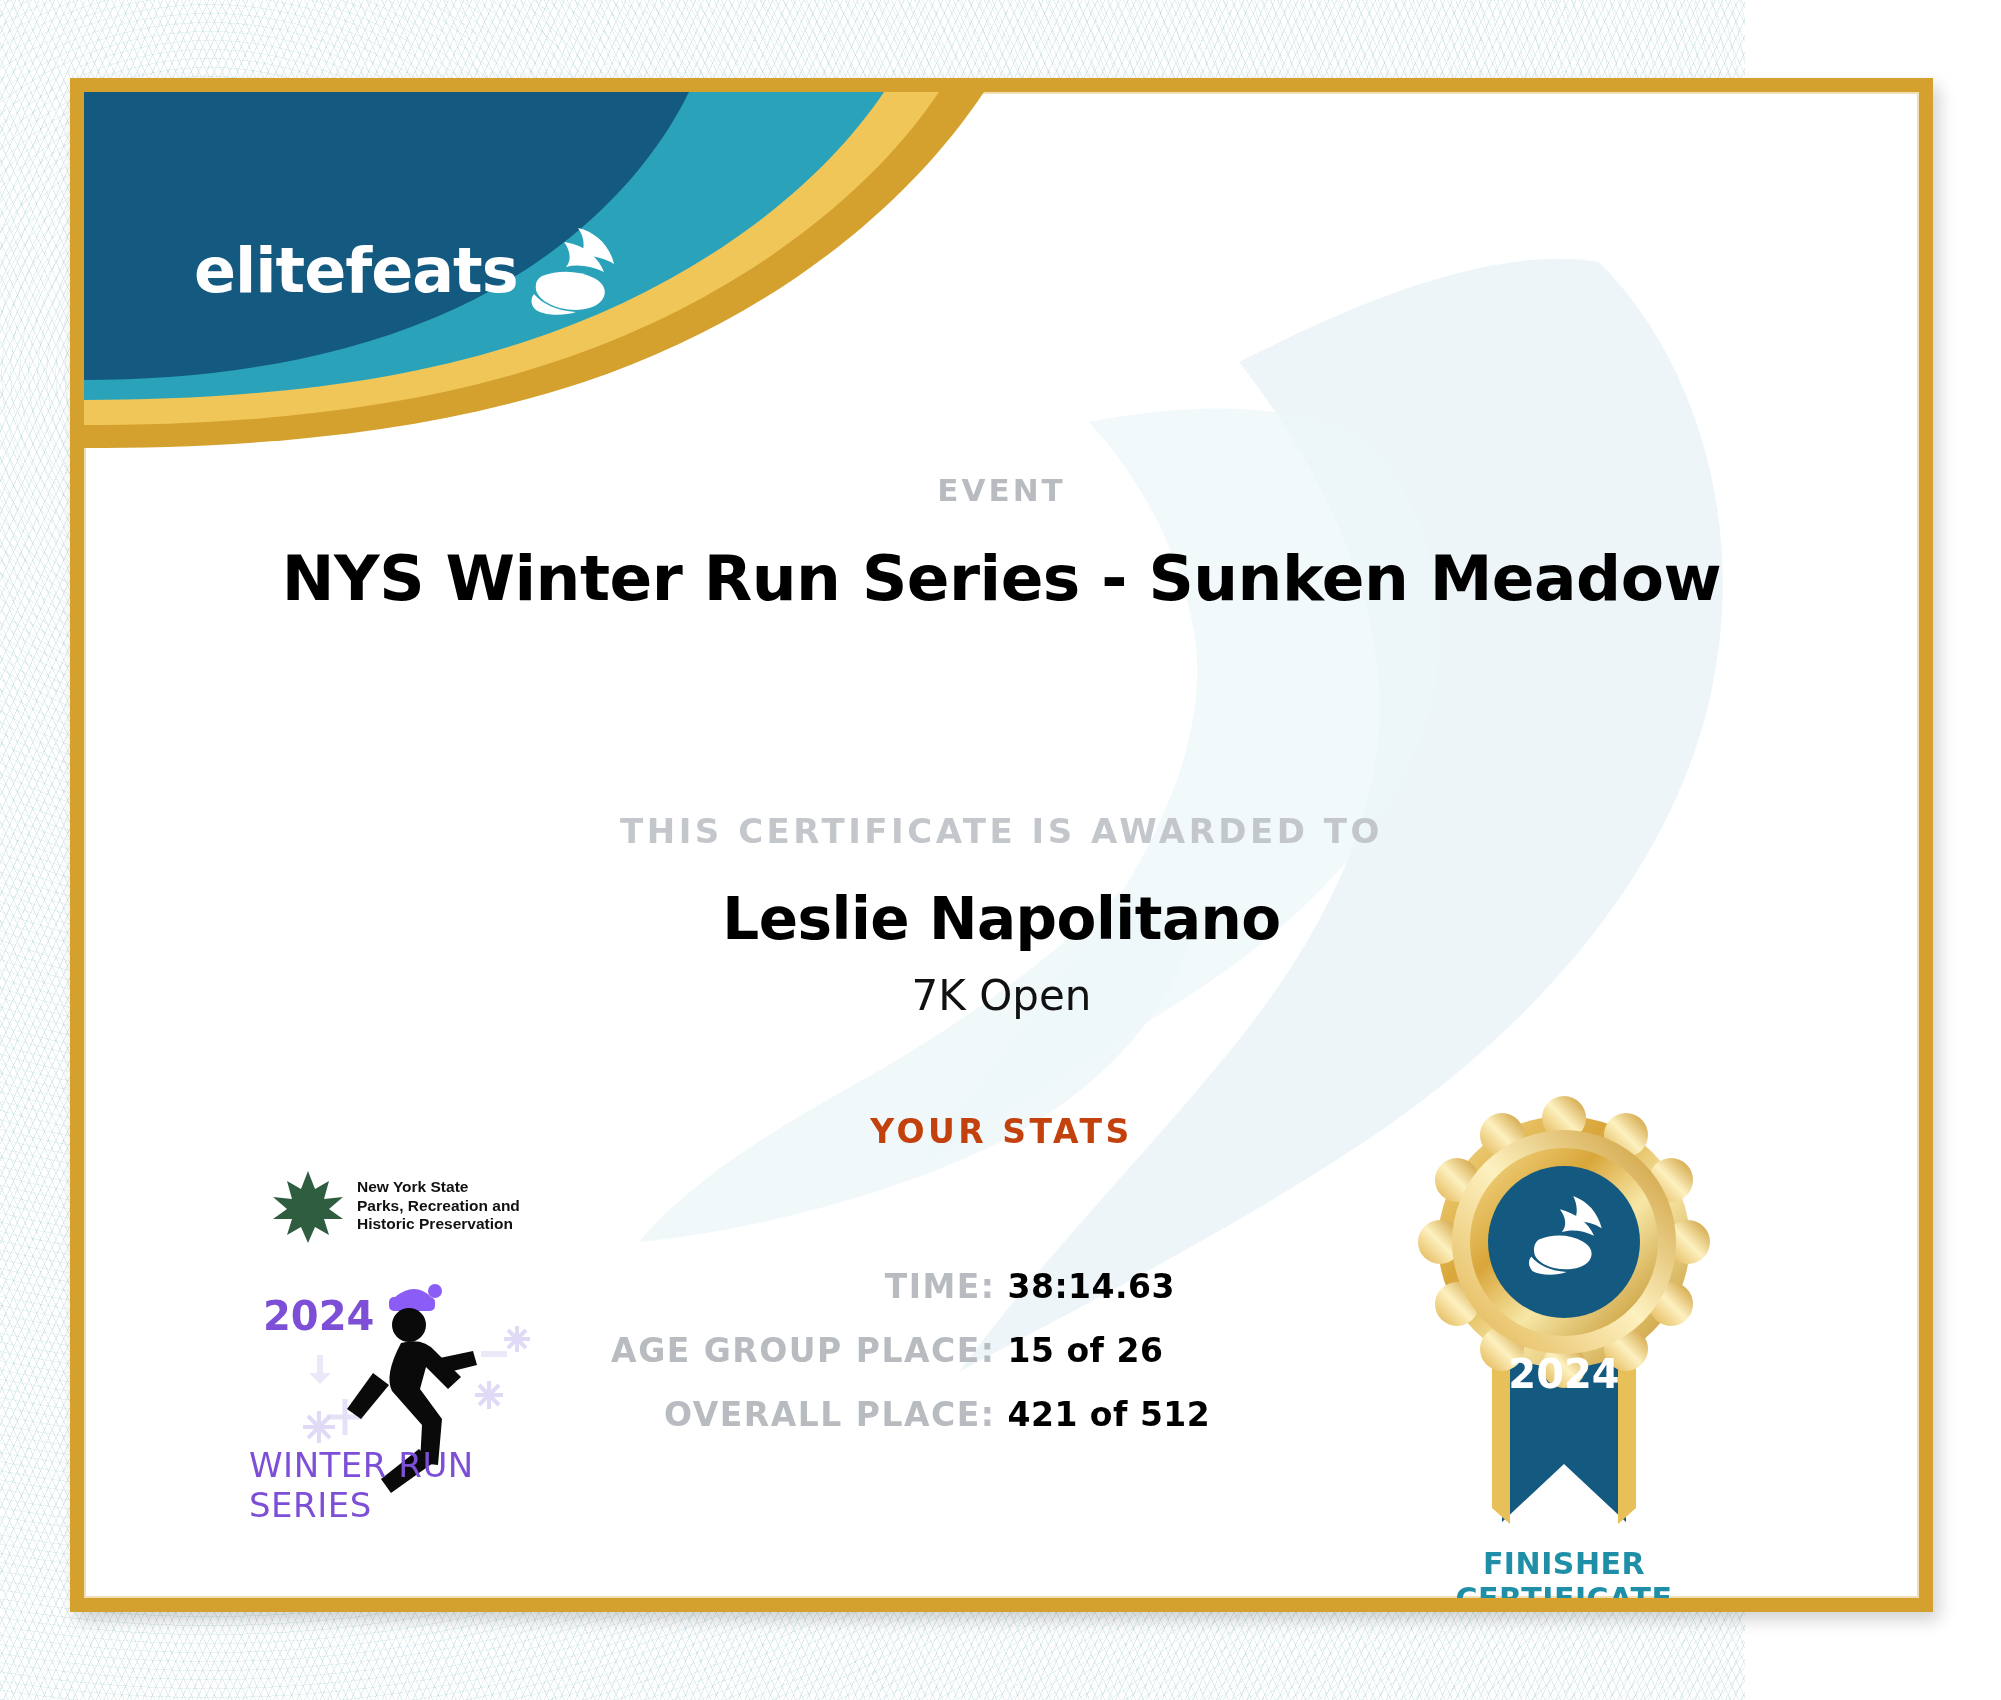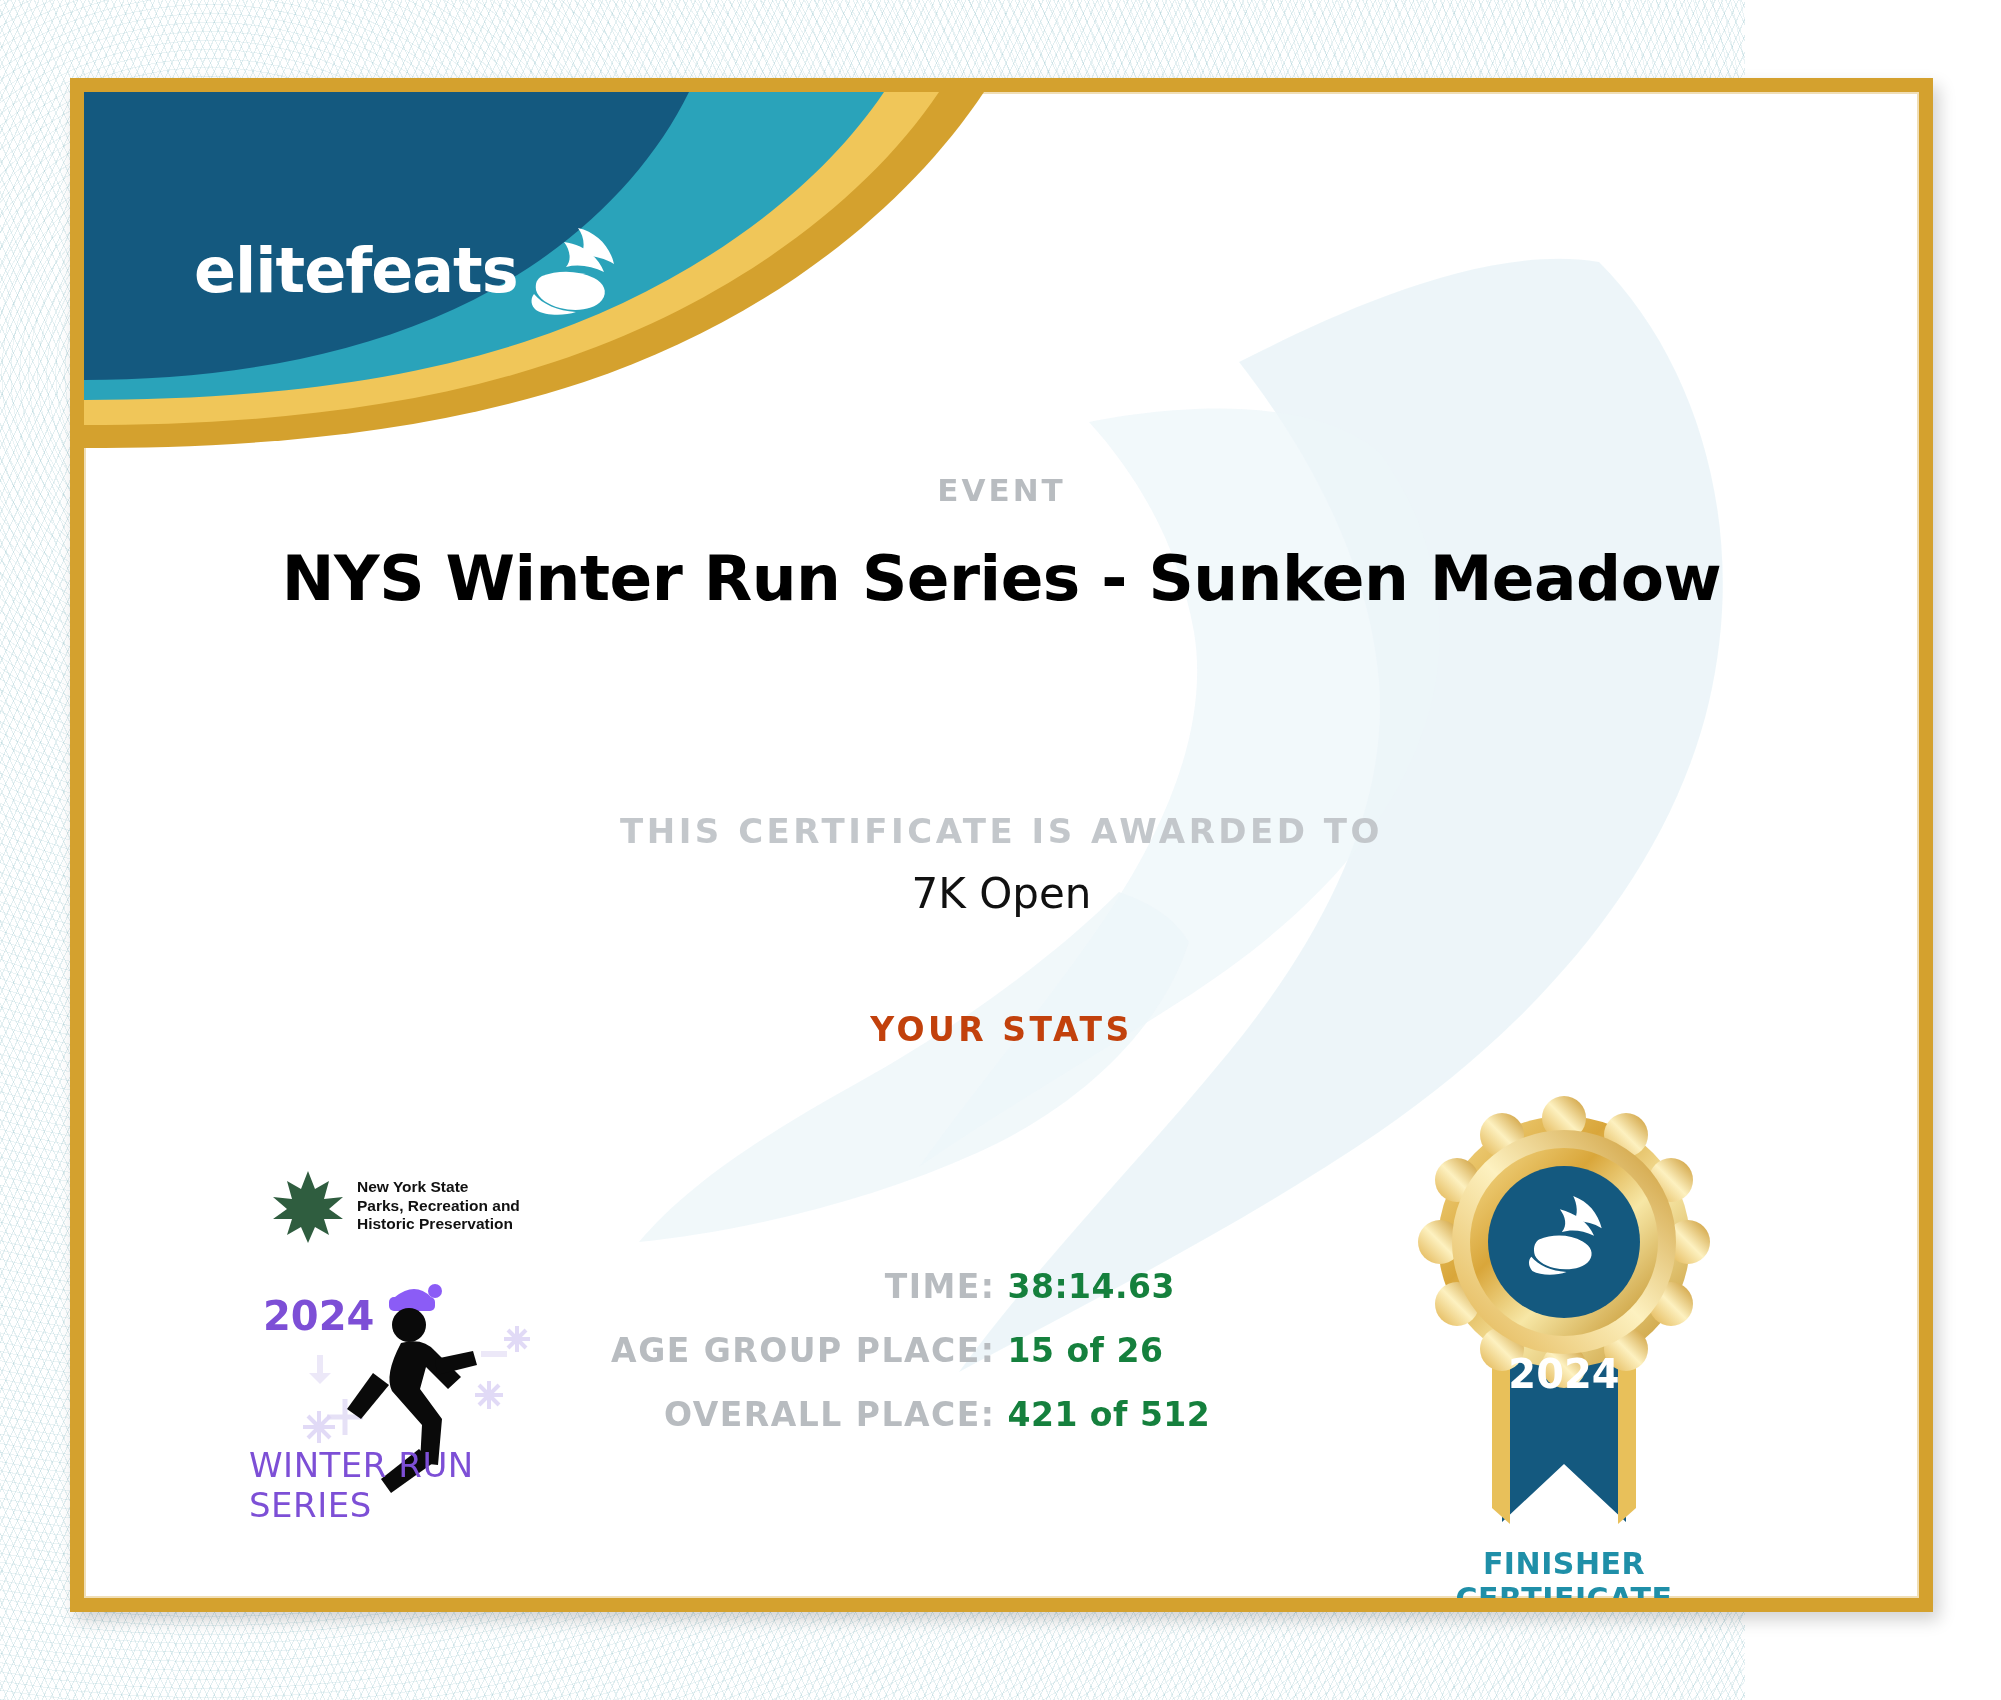--- a/index.html
+++ b/index.html
@@ -155,21 +155,21 @@
     text-align: right;
     color: #b8bcc0;
     font-size: 33px;
     font-weight: 600;
     letter-spacing: 1.5px;
     padding-right: 12px;
   }
   .stat-val {
     width: 740px;
     text-align: left;
-    color: #15803d;
+    color: #000000;
     font-size: 33px;
     font-weight: 700;
     letter-spacing: 0.5px;
   }
 
   
   .parks-logo {
     position: absolute;
     left: 185px;
     top: 1075px;
@@ -267,20 +267,21 @@
           <path d="M10 70 C18 80 34 87 52 88 C40 92 22 92 12 86 C7 82 6 75 10 70 Z"></path>
         </g>
       </svg>
     </div>
 
     <div class="body-center">
       <div class="label-muted">EVENT</div>
       <div class="event-name">NYS Winter Run Series - Sunken Meadow</div>
 
       <div class="awarded-label">THIS CERTIFICATE IS AWARDED TO</div>
+      <div class="runner-name">Leslie Napolitano</div>
       <div class="division">7K Open</div>
 
       <div class="stats-label">YOUR STATS</div>
     </div>
 
     <div class="stats">
       <div class="stat-row">
         <div class="stat-key">TIME:</div>
         <div class="stat-val">38:14.63</div>
       </div>

